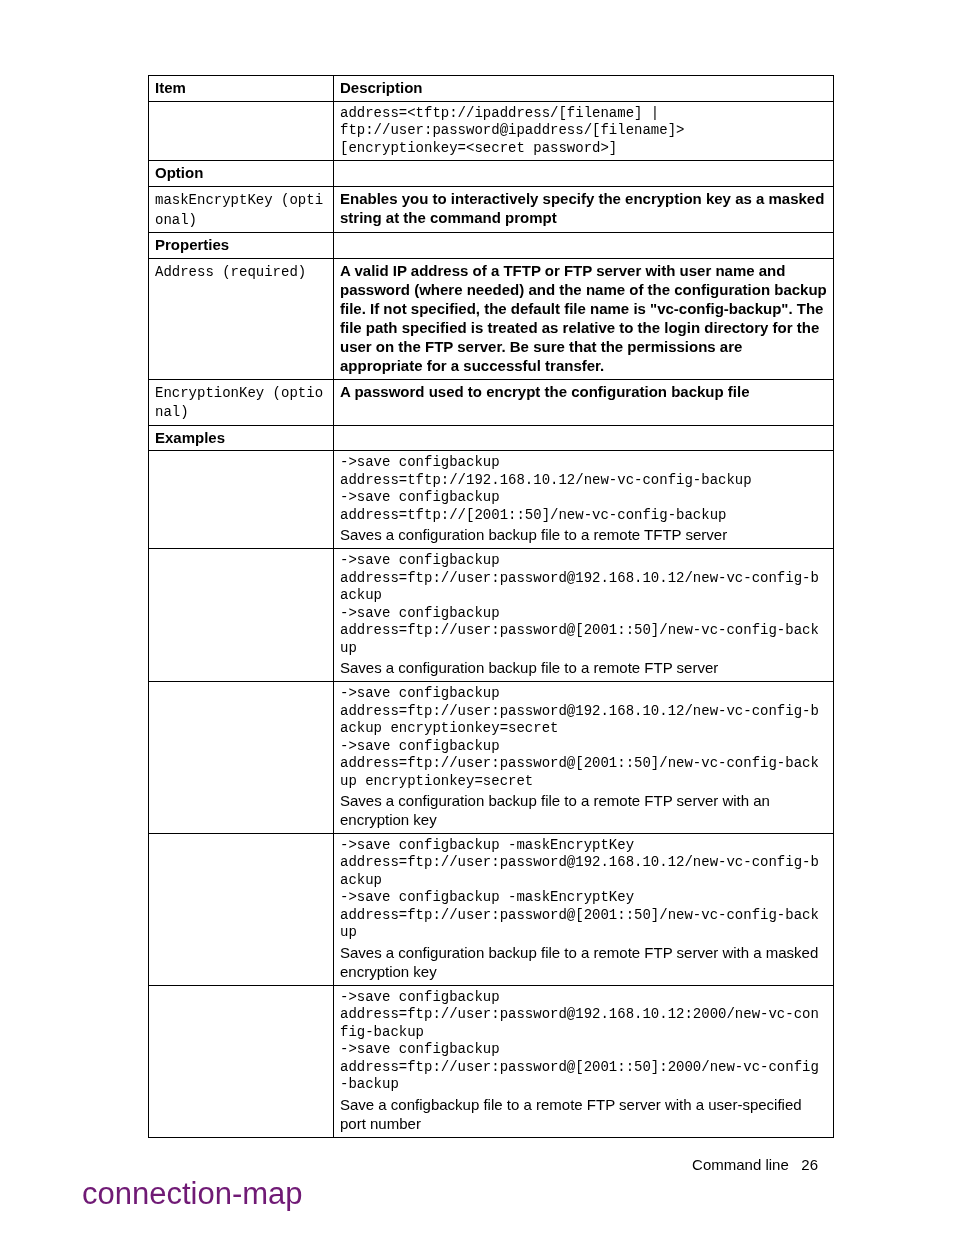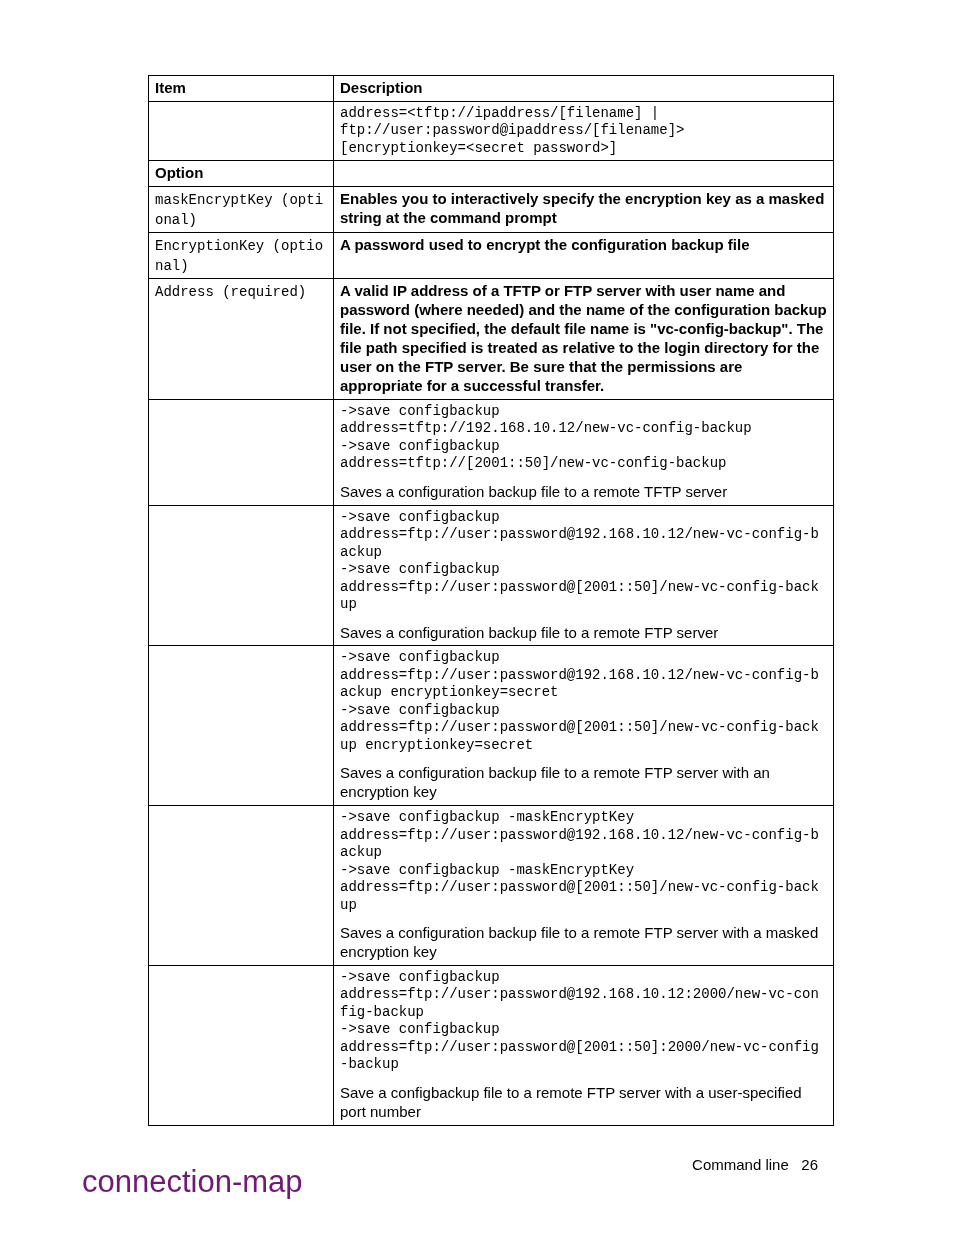--- a/index.html
+++ b/index.html
@@ -47,21 +47,21 @@
     font-size: 14px;
     line-height: 1.25;
     word-break: break-all;
   }
   .desc {
     font-size: 15px;
     font-weight: bold;
   }
   .caption {
     font-size: 15px;
-    margin-top: 10px;
+    margin-top: 2px;
   }
   .heading-link {
     color: #701a75;
     font-size: 31px;
     font-weight: normal;
     margin-top: 38px;
     margin-bottom: 10px;
     margin-left: -66px;
   }
   .footer {
@@ -104,35 +104,43 @@
         <td></td>
       </tr>
 
       <tr>
         <td>
           <span class="mono">maskEncryptKey (optional)</span>
         </td>
         <td class="desc">Enables you to interactively specify the encryption key as a masked string at the command prompt</td>
       </tr>
 
+      <tr>
+        <td class="sect">Properties</td>
+        <td></td>
+      </tr>
+
+      <tr>
+        <td>
+          <span class="mono">Address (required)</span>
+        </td>
+        <td class="desc">A valid IP address of a TFTP or FTP server with user name and password (where needed) and the name of the configuration backup file. If not specified, the default file name is "vc-config-backup". The file path specified is treated as relative to the login directory for the user on the FTP server. Be sure that the permissions are appropriate for a successful transfer.</td>
+      </tr>
 
       <tr>
         <td>
           <span class="mono">EncryptionKey (optional)</span>
         </td>
         <td class="desc">A password used to encrypt the configuration backup file</td>
       </tr>
 
       <tr>
-        <td>
-          <span class="mono">Address (required)</span>
-        </td>
-        <td class="desc">A valid IP address of a TFTP or FTP server with user name and password (where needed) and the name of the configuration backup file. If not specified, the default file name is "vc-config-backup". The file path specified is treated as relative to the login directory for the user on the FTP server. Be sure that the permissions are appropriate for a successful transfer.</td>
-      </tr>
-
+        <td class="sect">Examples</td>
+        <td></td>
+      </tr>
 
       <tr>
         <td></td>
         <td>
           <div class="mono" style="white-space: pre-wrap;">-&gt;save configbackup
 address=tftp://192.168.10.12/new-vc-config-backup
 -&gt;save configbackup
 address=tftp://[2001::50]/new-vc-config-backup</div>
           <div class="caption">Saves a configuration backup file to a remote TFTP server</div>
         </td>

